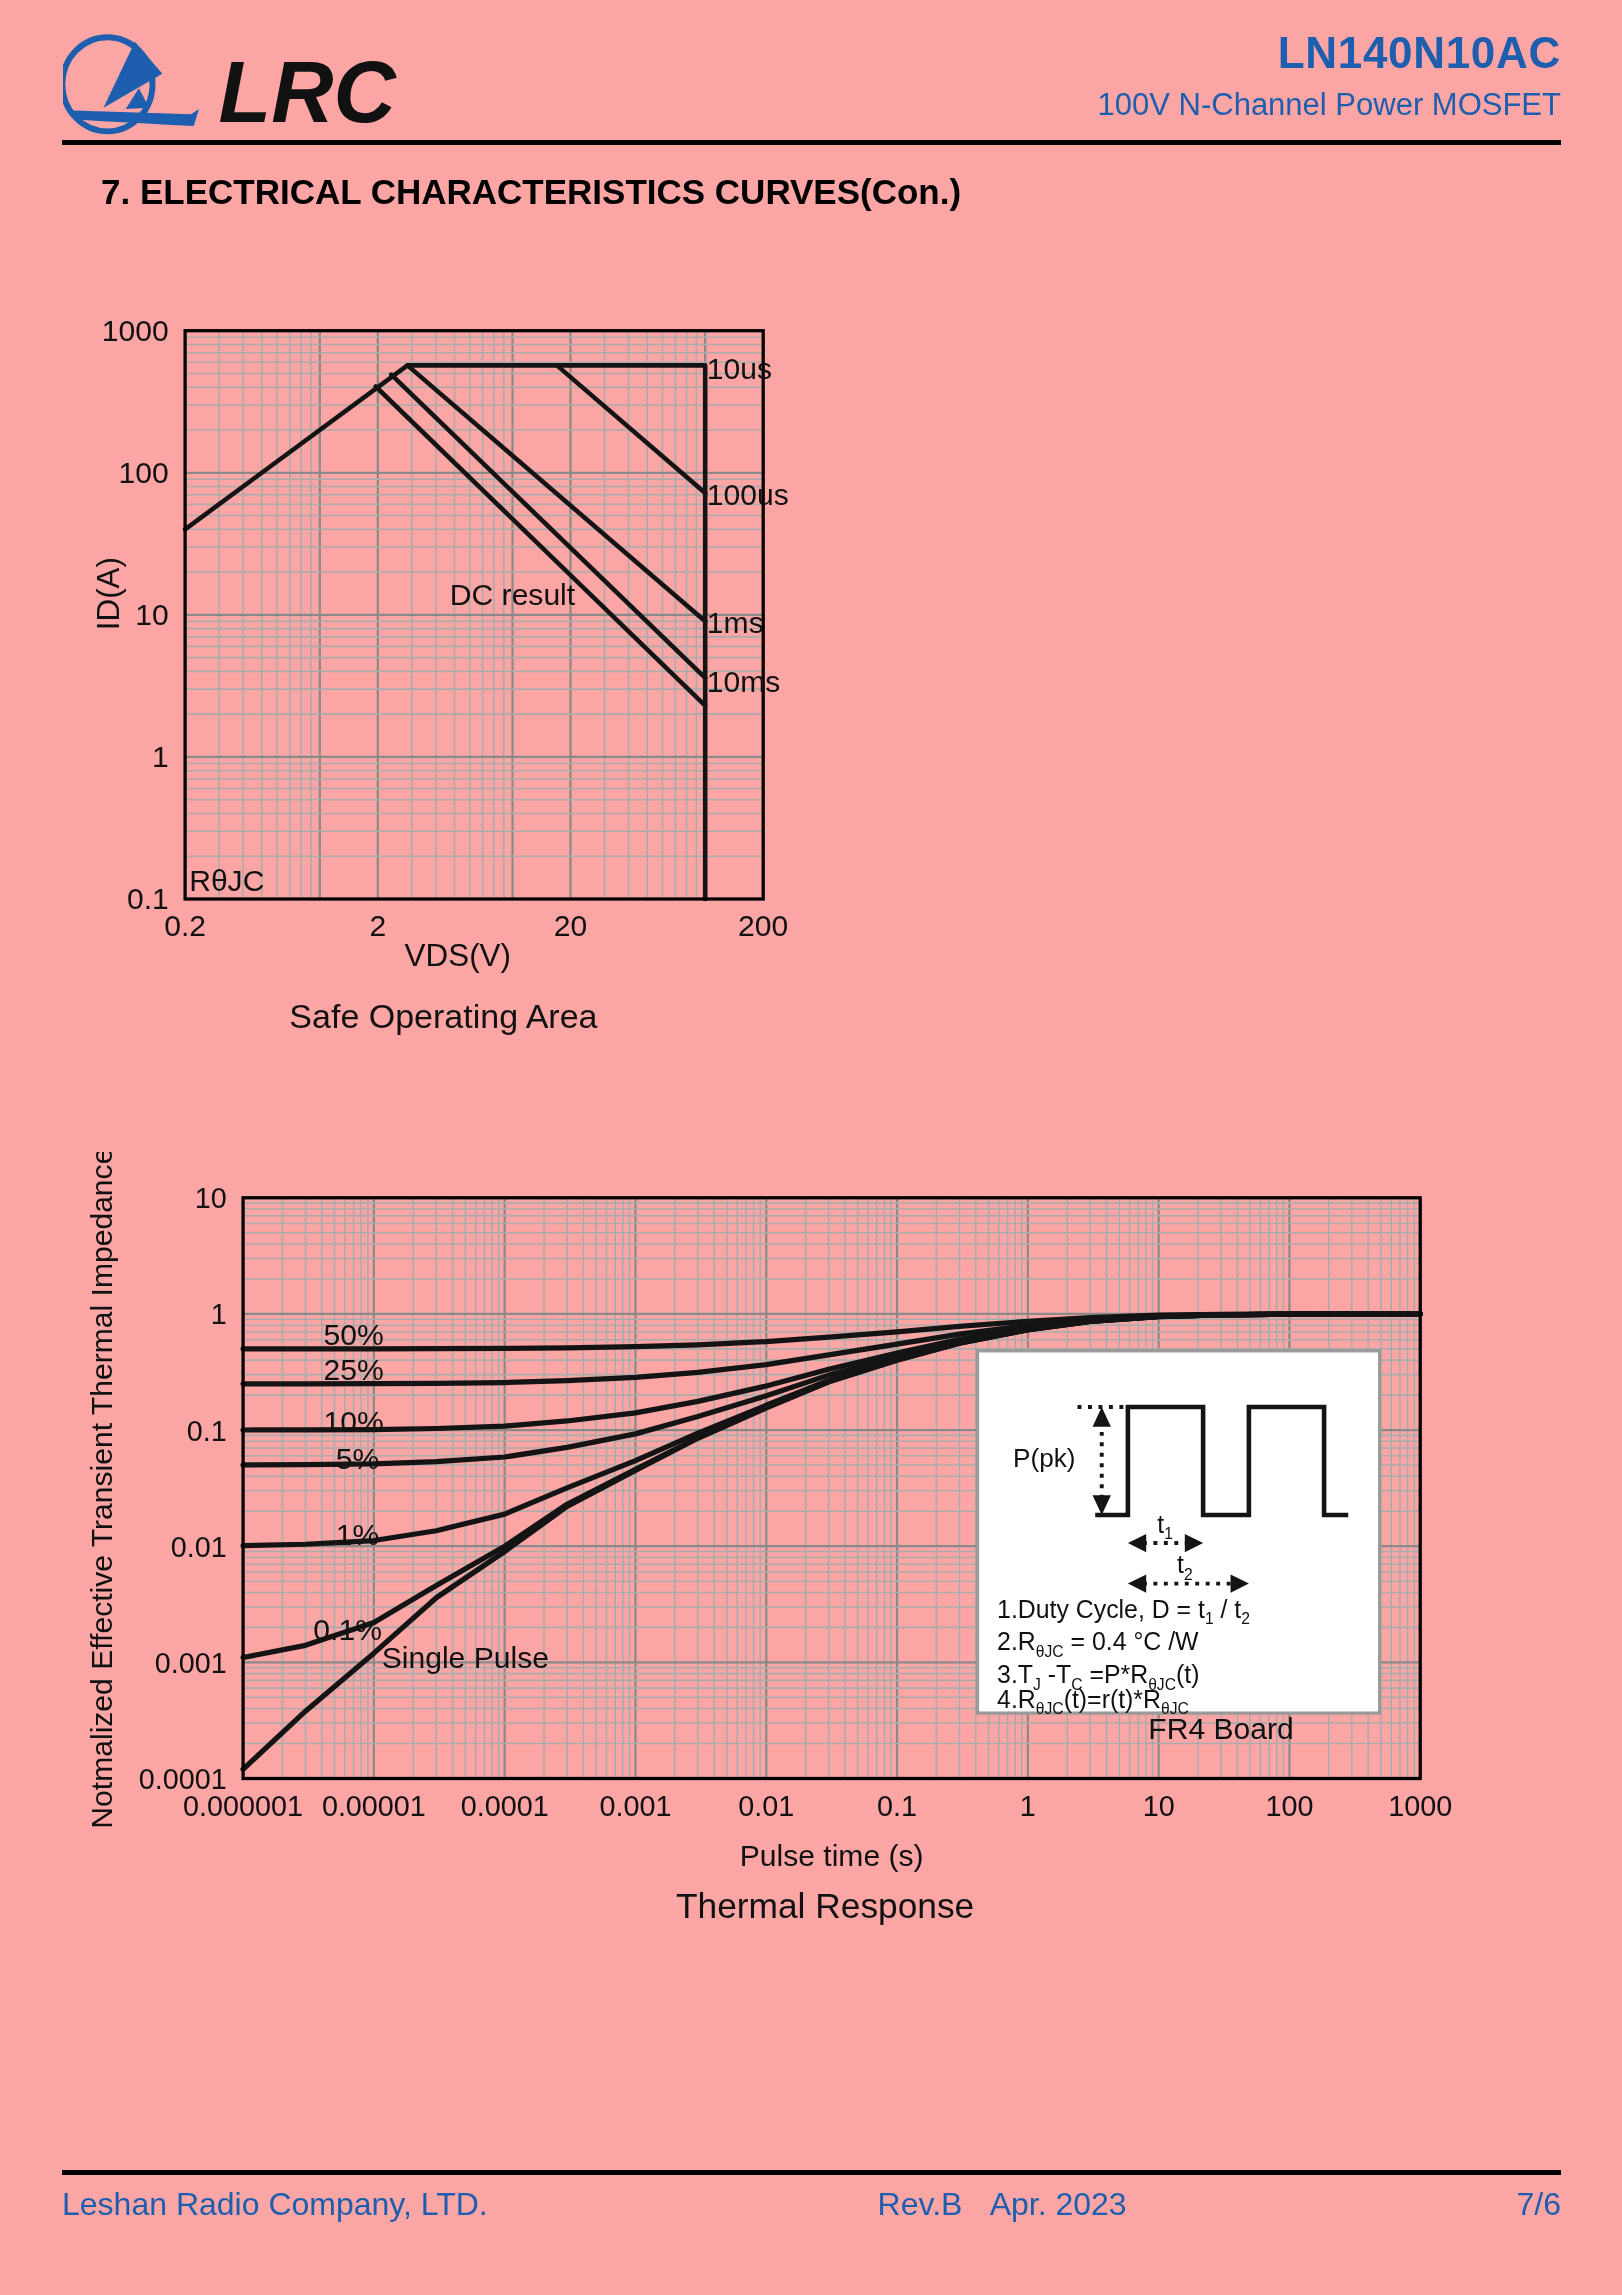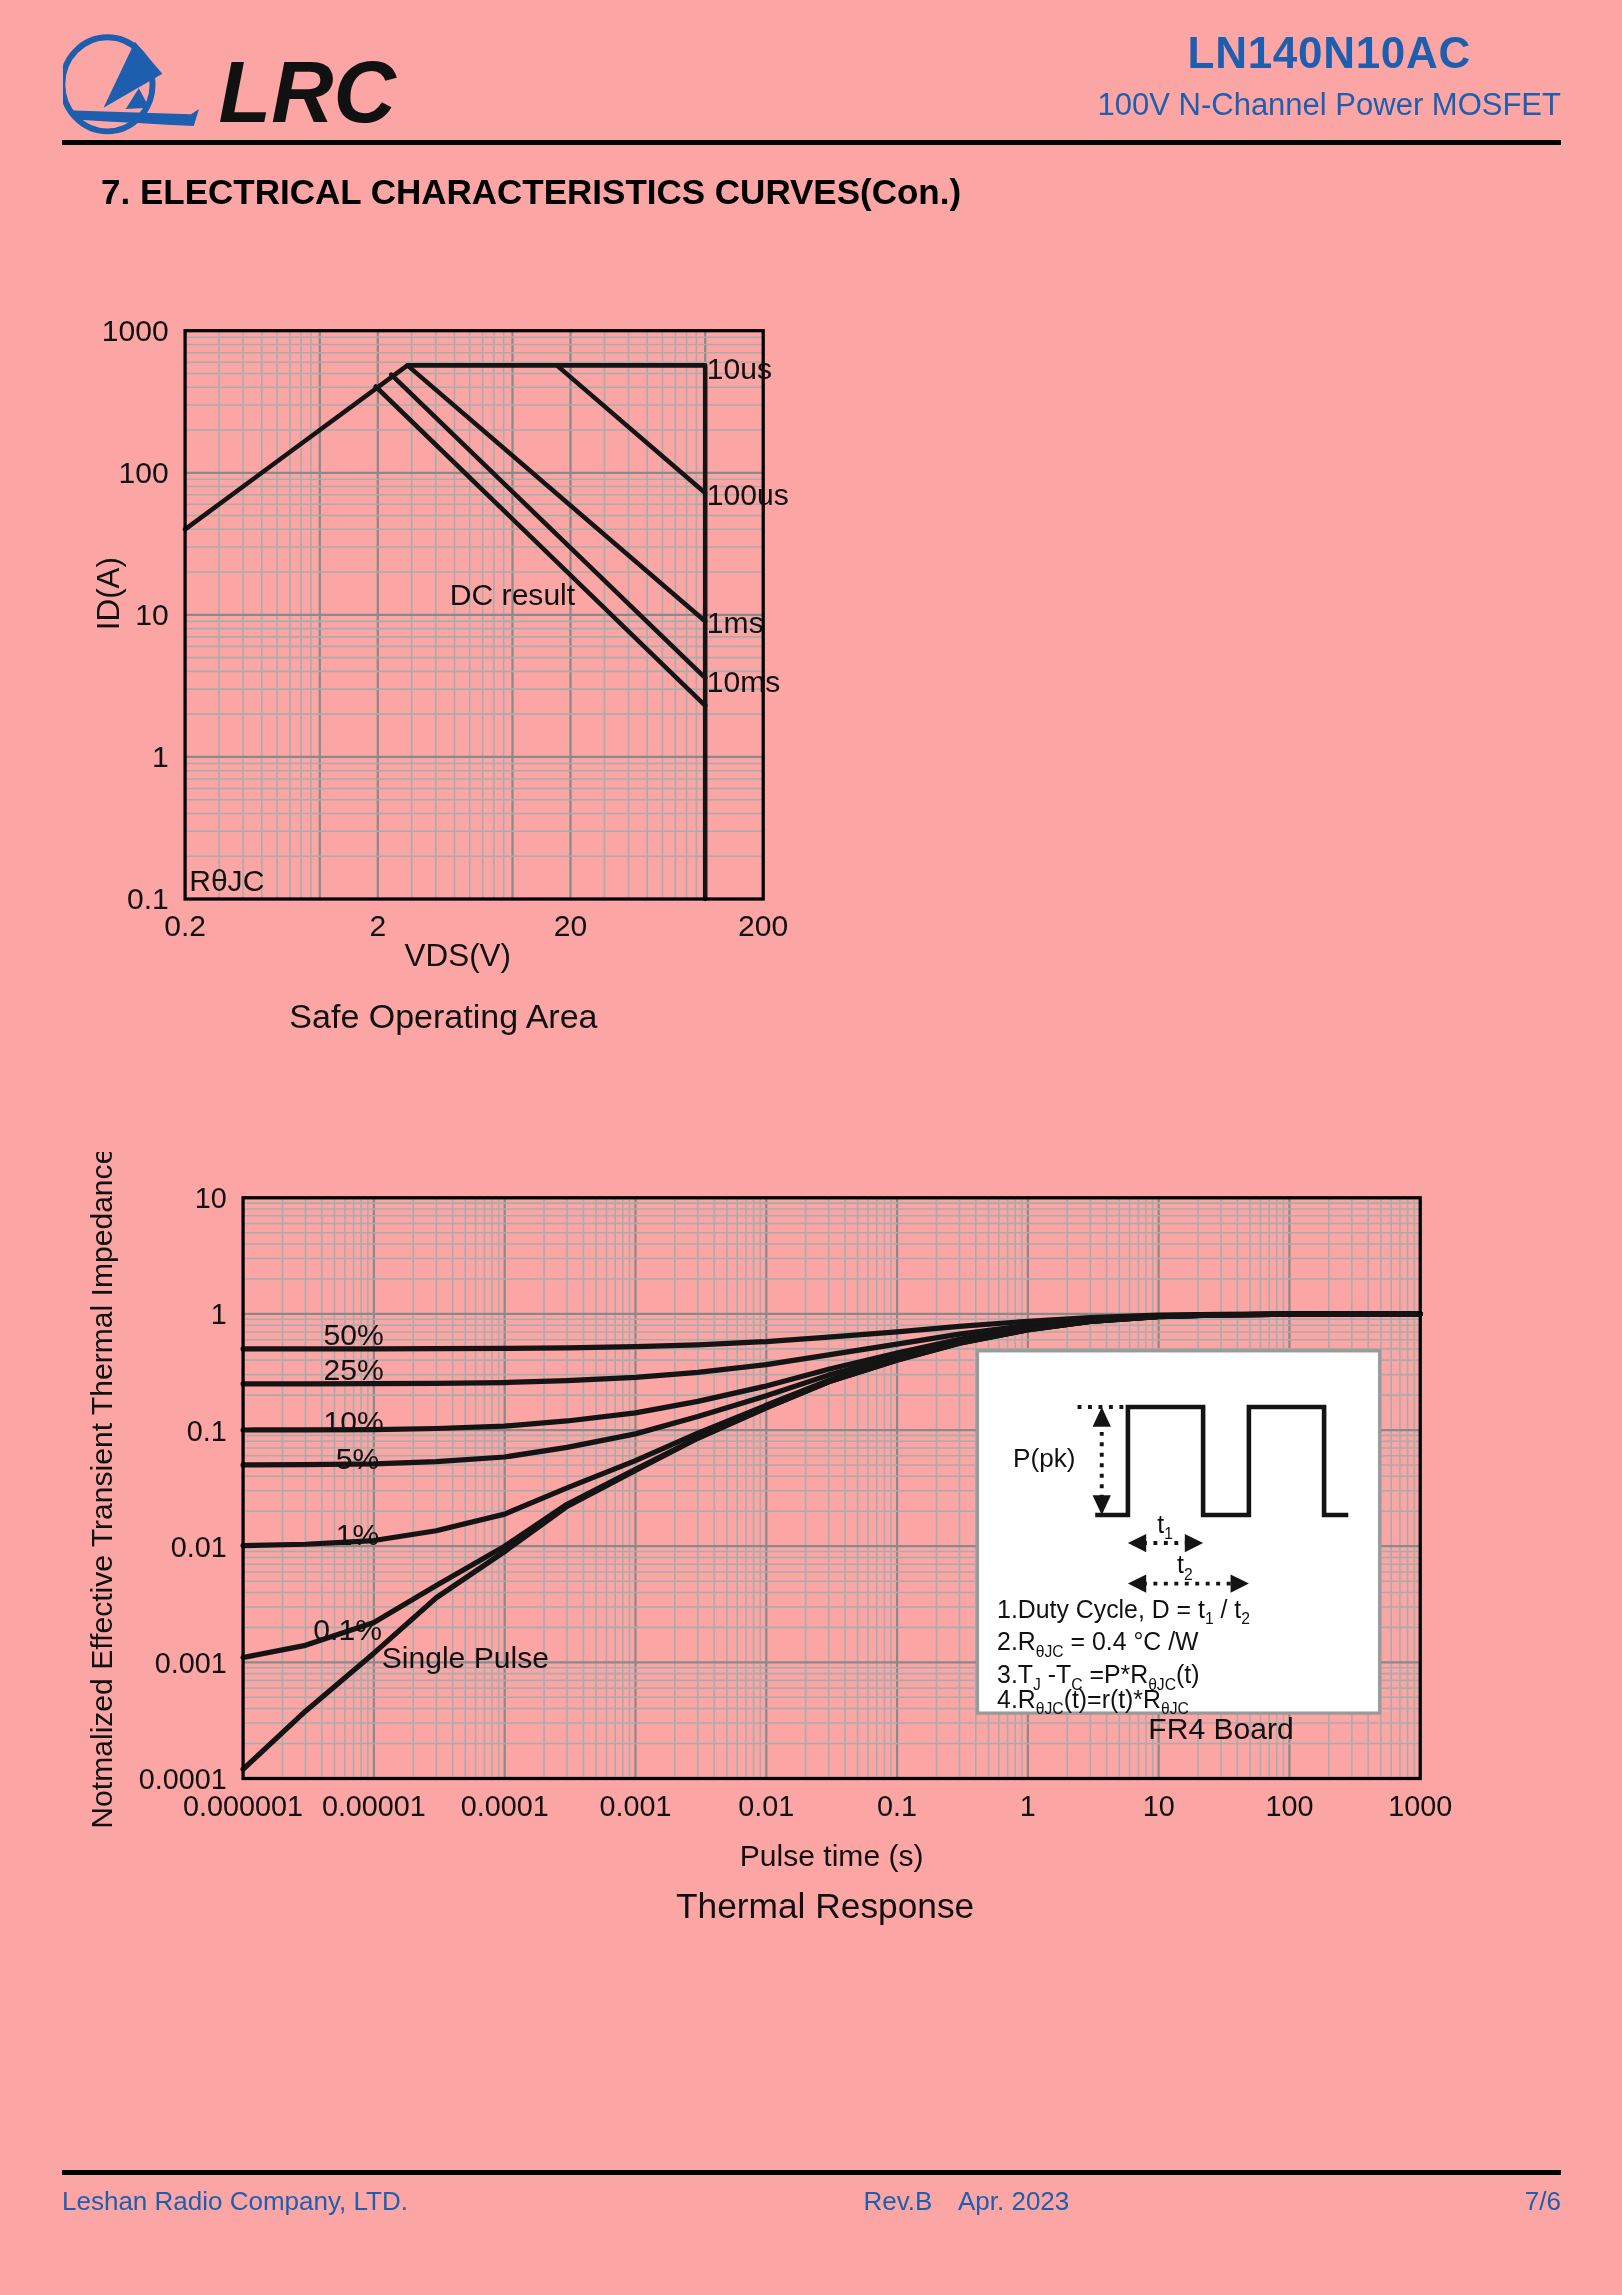--- a/index.html
+++ b/index.html
@@ -1,31 +1,31 @@
 <!DOCTYPE html>
 <html style="font-size:10.5px"><head>
 <meta charset="utf-8">
 <style>
   html,body{margin:0;padding:0;background:#e8e8e8;}
   #page{position:relative;width:1623px;height:2295px;background:#fca5a5;overflow:hidden;
         font-family:"Liberation Sans",sans-serif;color:#000;}
   .logo-svg{position:absolute;left:63px;top:23.6px;width:353px;height:131px;}
-  .head-right{position:absolute;right:62px;top:27.5px;text-align:center;}
+  .head-right{position:absolute;right:62px;top:27.5px;text-align:right;}
   .part-no{font-size:44px;font-weight:bold;letter-spacing:0.7px;}
   .part-sub{font-size:31px;font-weight:normal;margin-top:9.2px;}
   .rule{position:absolute;left:62px;right:62px;top:140px;height:5.2px;background:#000;}
   .section{position:absolute;left:97px;top:168px;margin:4px;font-size:35px;font-weight:bold;}
   .chart{position:absolute;}
   #soa-chart{left:65px;top:281px;width:851px;height:824px;}
   #thermal-chart{left:65px;top:1152px;width:1498px;height:824px;}
   .chart svg{width:100%;height:100%;display:block;}
   svg text{font-family:"Liberation Sans",sans-serif;fill:#111;}
   .foot-rule{position:absolute;left:62px;right:62px;top:2170px;height:4.6px;background:#000;}
   .foot-row{position:absolute;left:62px;right:62px;top:2186px;display:flex;
-            justify-content:space-between;align-items:baseline;font-size:26px;}
+            justify-content:space-between;align-items:baseline;font-size:32px;}
   .blue{color:#1d5fae;}
   .foot-center span{margin:0 9.2px;text-align:right;}
 </style>
 </head>
 <body>
 
 <div id="page">
 
   <svg class="logo-svg" viewBox="0 0 540 200">
     <ellipse cx="68" cy="92" rx="69" ry="72" fill="none" stroke="#1d5fae" stroke-width="9"></ellipse>

